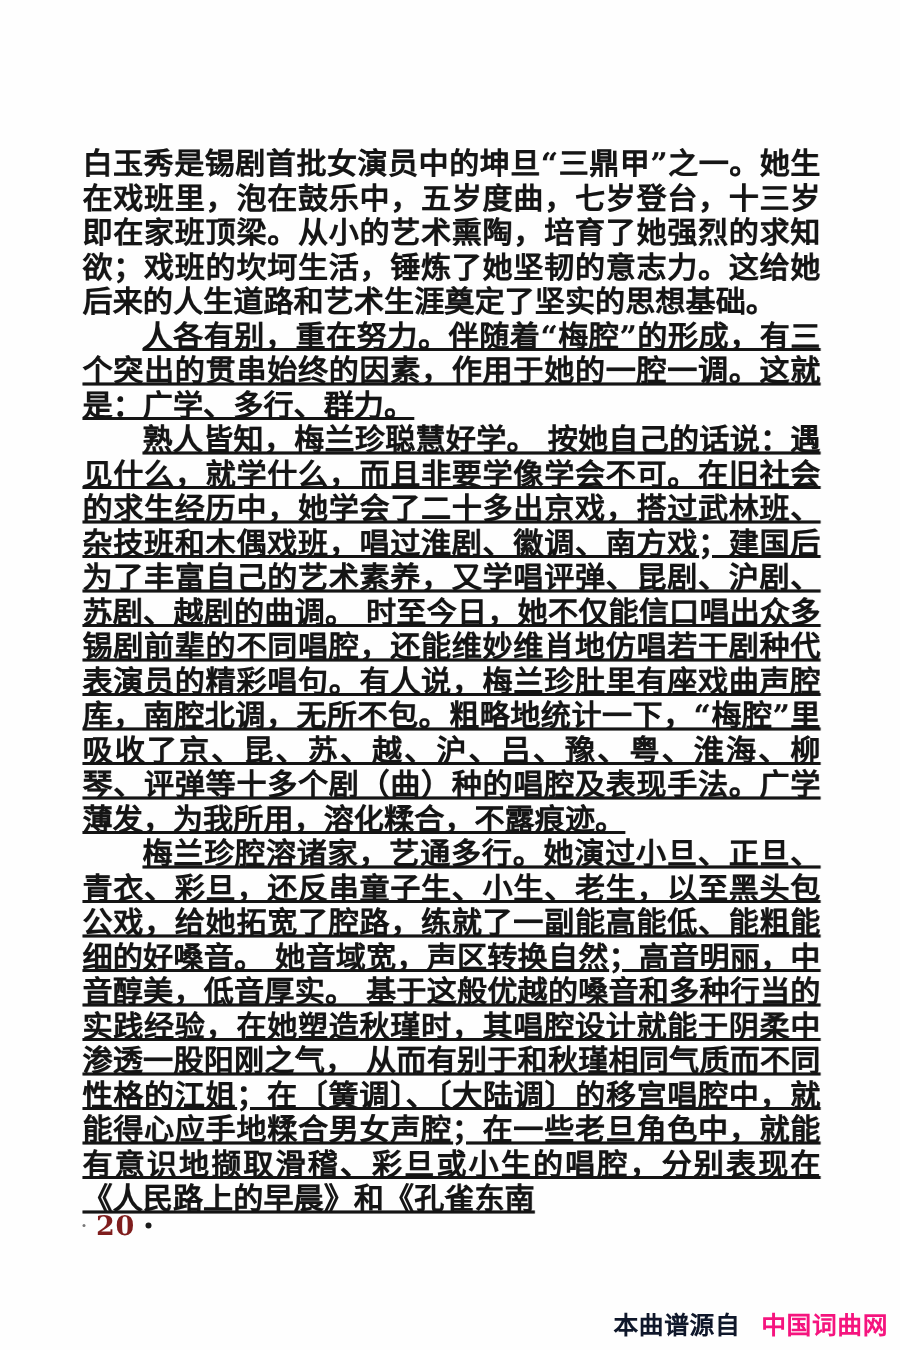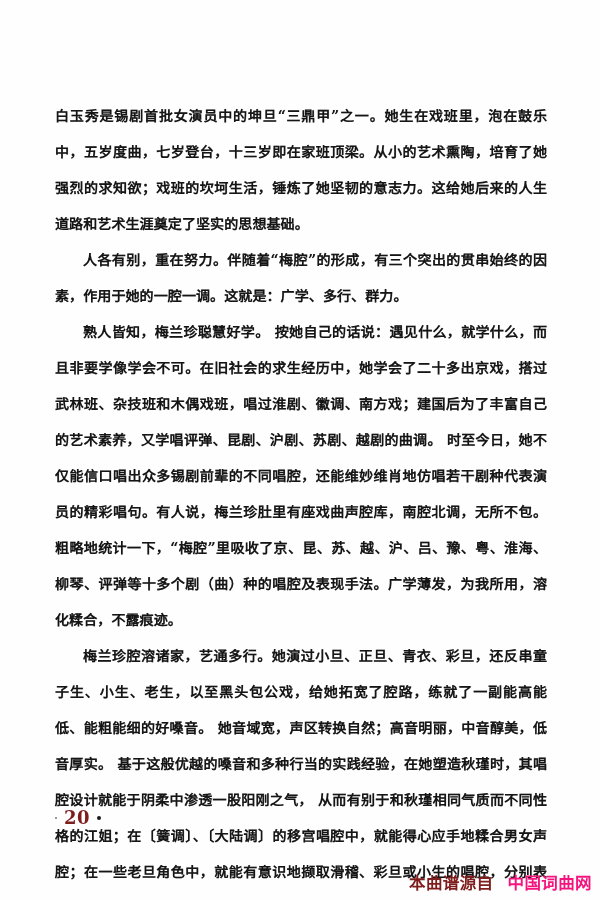--- a/index.html
+++ b/index.html
@@ -32,32 +32,33 @@
   .text-column {
     position: absolute;
     left: 55px;
     top: 98px;
     width: 492px;
     color: #151515;
   }
 
   .para {
     margin: 0 0 0 0;
-    font-size: 14px;
-    line-height: 36px;
+    font-size: 20px;
+    line-height: 23px;
     text-align: justify;
     text-justify: inter-character;
     letter-spacing: 0.1px;
     text-indent: 0;
     word-break: break-all;
     font-family: "DejaVu Serif", "Liberation Serif", serif;
     font-weight: 600;
   }
   .para.indent {
     text-indent: 2em;
+    text-decoration: underline;
   }
   .para + .para {
     margin-top: 0;
   }
 
   
   .para {
     text-shadow: 0.25px 0 0 rgba(20,20,20,0.35);
   }
 
@@ -102,21 +103,21 @@
     display: flex;
     align-items: center;
     gap: 14px;
     font-family: "DejaVu Sans", "Liberation Sans", sans-serif;
     font-size: 16.5px;
     font-weight: 700;
     line-height: 1;
     white-space: nowrap;
   }
   .watermark-prefix {
-    color: #7f1d1d;
+    color: #0f172a;
     letter-spacing: 0.4px;
   }
   .watermark-site {
     color: #f5147e;
     letter-spacing: 0.4px;
     text-align: right;
   }
 </style>
 </head>
 <body>

